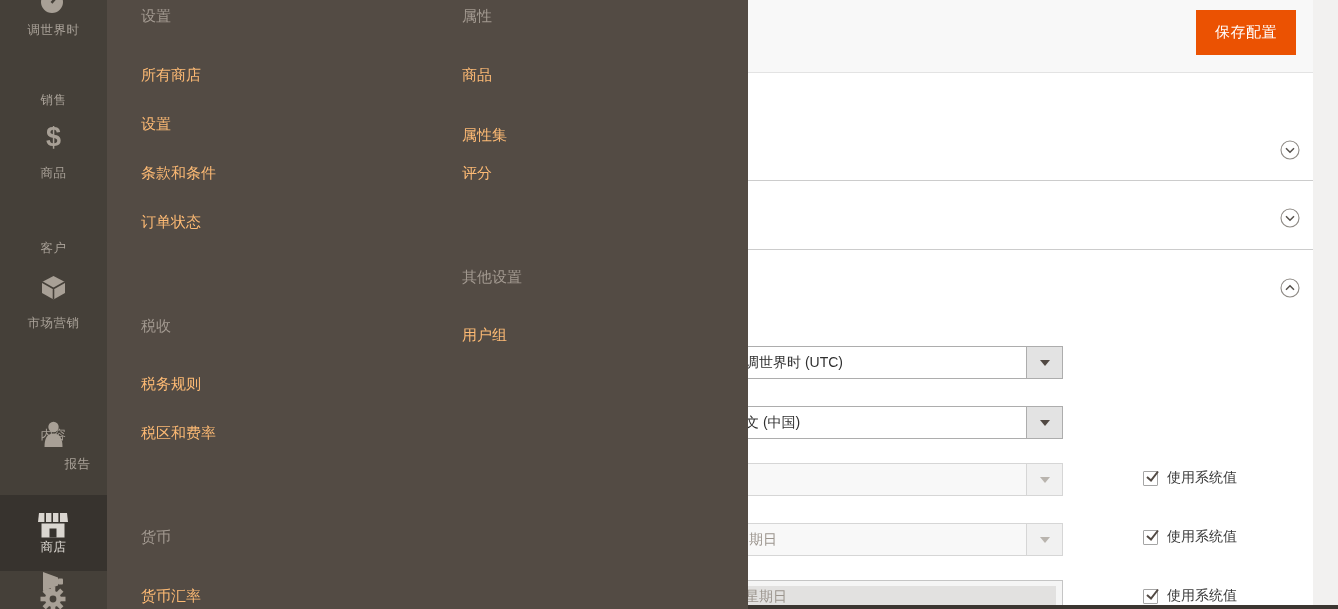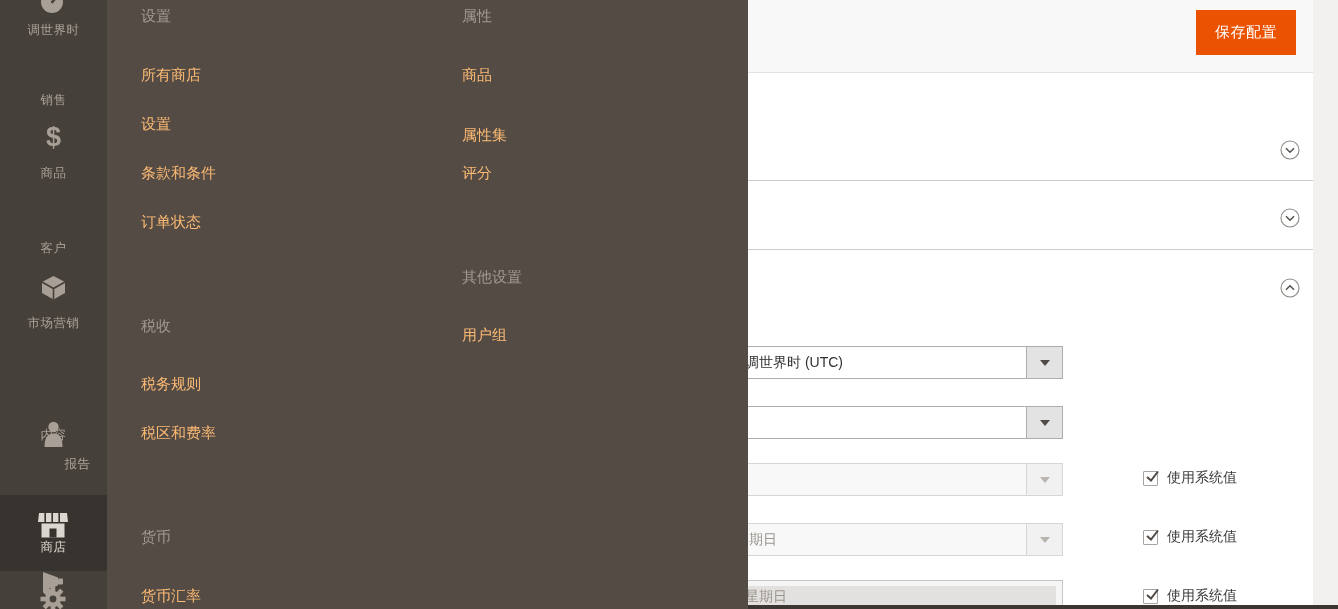--- a/index.html
+++ b/index.html
@@ -100,20 +100,21 @@
     </svg>
 </button>
 
 <div class="abs sel" style="top:346px;">
   <span class="txt" style="padding-left:184px;">调世界时 (UTC)</span>
   <span class="arrow">
       <i></i>
     </span>
 </div>
 <div class="abs sel" style="top:406px;">
+  <span class="txt" style="padding-left:184px;">文 (中国)</span>
   <span class="arrow">
       <i></i>
     </span>
 </div>
 <div class="abs sel disabled" style="top:463px;">
   <span class="txt" style="padding-left:184px;"></span>
   <span class="arrow">
       <i></i>
     </span>
 </div>

